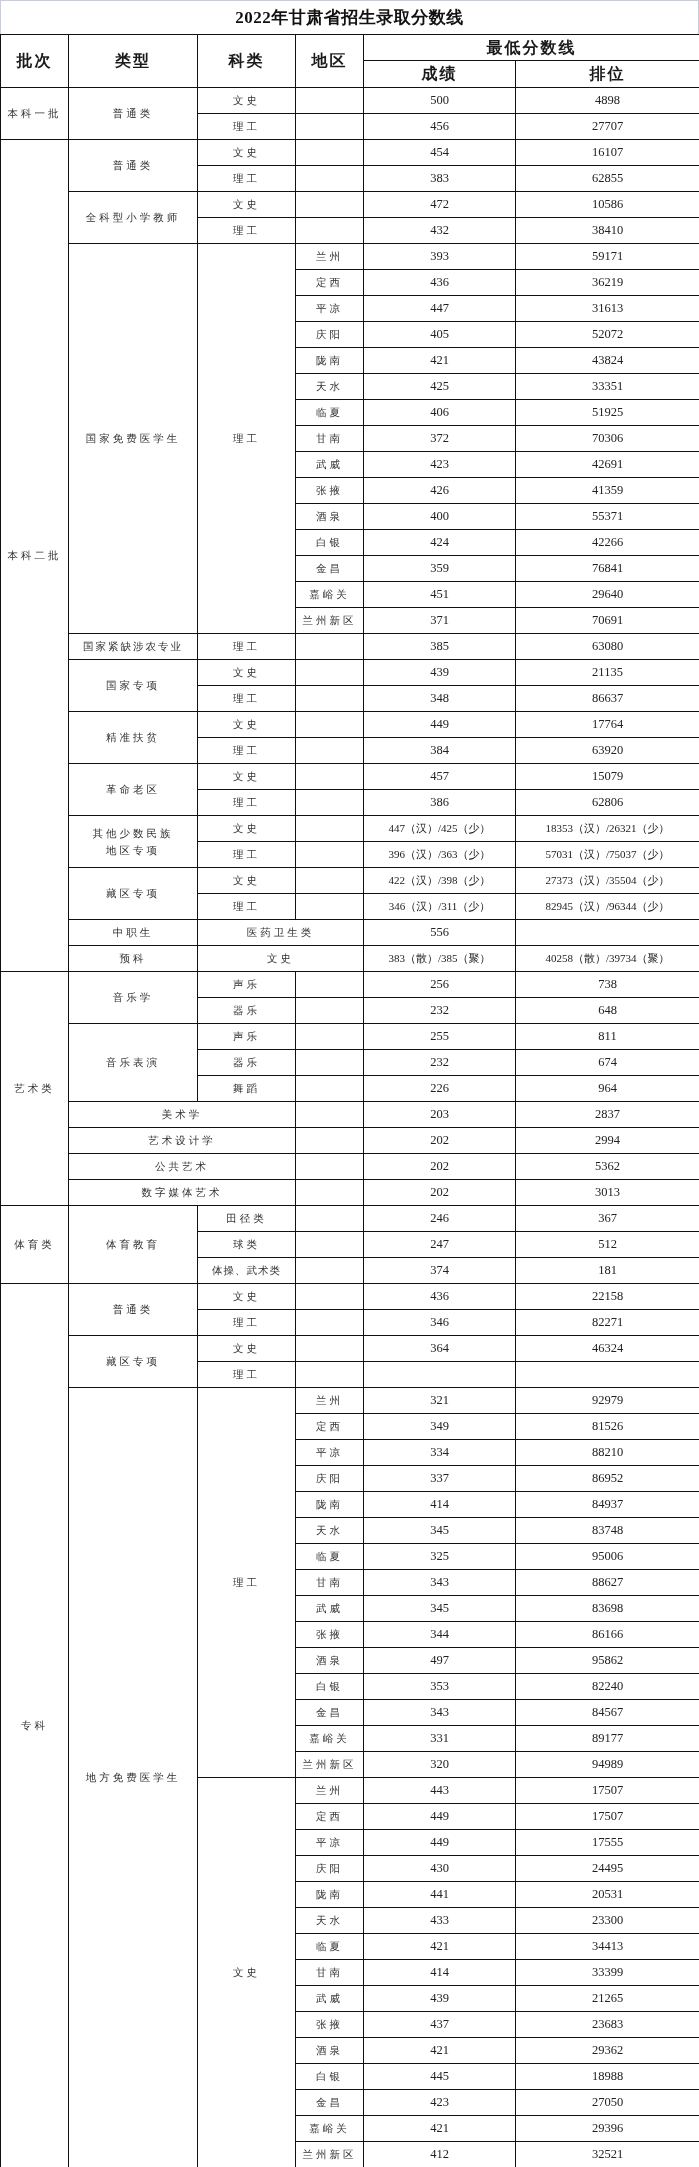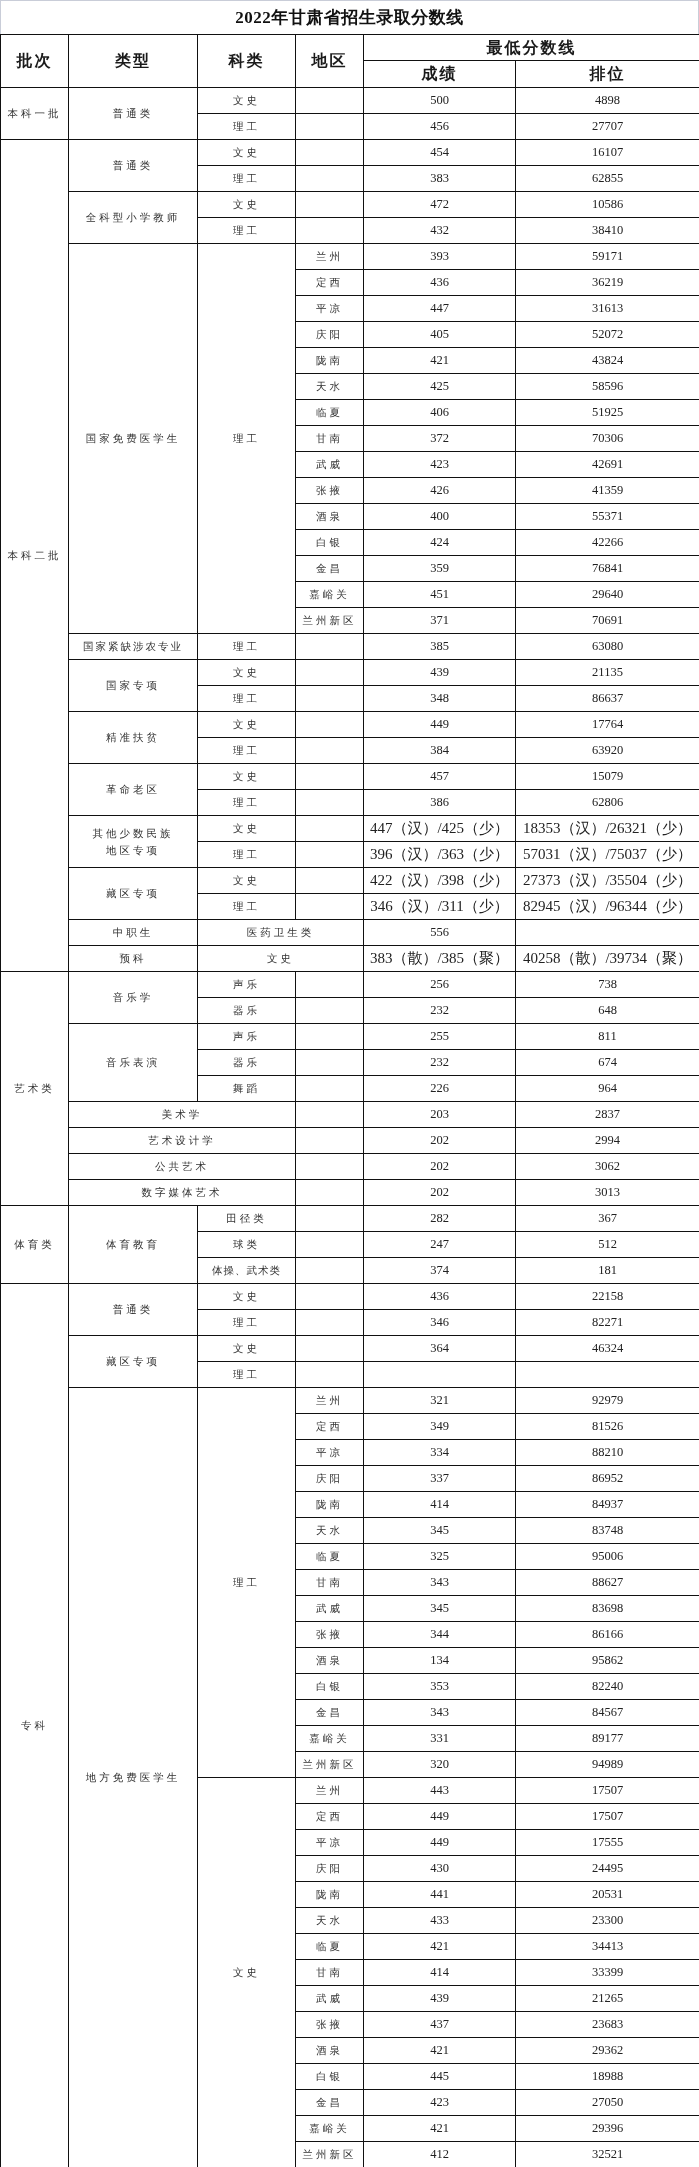--- a/index.html
+++ b/index.html
@@ -7,21 +7,21 @@
   .title-box { position: absolute; left: 0; top: 0; width: 697px; height: 33px; border: 1px solid #c9cdd8; border-bottom: none; display: flex; align-items: center; justify-content: center; }
   .title { font-family: "Liberation Serif", "DejaVu Serif", serif; font-weight: bold; font-size: 17px; letter-spacing: 0.5px; color: #111; }
   table { position: absolute; left: 0; top: 34px; border-collapse: collapse; table-layout: fixed; width: 699px; }
   td, th { border: 1px solid #111; padding: 0; text-align: center; vertical-align: middle; font-size: 11px; line-height: 1.1; overflow: hidden; white-space: nowrap; }
   th { font-weight: bold; font-size: 16px; letter-spacing: 2px; }
   tr.h1 { height: 26px; }
   tr.h2 { height: 27px; }
   tr.r { height: 26px; }
   td.lbl { letter-spacing: 3px; color: #333; font-family: "DejaVu Sans", sans-serif; font-size: 10.5px; }
   td.num { font-family: "Liberation Serif", serif; font-size: 12.5px; color: #222; letter-spacing: 0; }
-  td.num.small { font-size: 15px; letter-spacing: 0; }
+  td.num.small { font-size: 11px; letter-spacing: 0; }
   .wrap { white-space: normal; line-height: 1.6; }
 </style>
 </head>
 <body>
 
 <div class="title-box">
   <span class="title">2022年甘肃省招生录取分数线</span>
 </div>
 
 <table>
@@ -115,21 +115,21 @@
         <td class="num">52072</td>
       </tr>
       <tr class="r">
         <td class="lbl">陇南</td>
         <td class="num">421</td>
         <td class="num">43824</td>
       </tr>
       <tr class="r">
         <td class="lbl">天水</td>
         <td class="num">425</td>
-        <td class="num">58596</td>
+        <td class="num">33351</td>
       </tr>
       <tr class="r">
         <td class="lbl">临夏</td>
         <td class="num">406</td>
         <td class="num">51925</td>
       </tr>
       <tr class="r">
         <td class="lbl">甘南</td>
         <td class="num">372</td>
         <td class="num">70306</td>
@@ -307,35 +307,35 @@
     <tr class="r">
       <td colspan="2" class="lbl">艺术设计学</td>
       <td></td>
       <td class="num">202</td>
       <td class="num">2994</td>
     </tr>
     <tr class="r">
       <td colspan="2" class="lbl">公共艺术</td>
       <td></td>
       <td class="num">202</td>
-      <td class="num">3062</td>
+      <td class="num">5362</td>
     </tr>
     <tr class="r">
       <td colspan="2" class="lbl">数字媒体艺术</td>
       <td></td>
       <td class="num">202</td>
       <td class="num">3013</td>
     </tr>
 
     <tr class="r">
       <td rowspan="3" class="lbl">体育类</td>
       <td rowspan="3" class="lbl">体育教育</td>
       <td class="lbl">田径类</td>
       <td></td>
-      <td class="num">282</td>
+      <td class="num">246</td>
       <td class="num">367</td>
     </tr>
     <tr class="r">
       <td class="lbl">球类</td>
       <td></td>
       <td class="num">247</td>
       <td class="num">512</td>
     </tr>
     <tr class="r">
       <td class="lbl" style="letter-spacing:1px">体操、武术类</td>
@@ -419,21 +419,21 @@
         <td class="num">345</td>
         <td class="num">83698</td>
       </tr>
       <tr class="r">
         <td class="lbl">张掖</td>
         <td class="num">344</td>
         <td class="num">86166</td>
       </tr>
       <tr class="r">
         <td class="lbl">酒泉</td>
-        <td class="num">134</td>
+        <td class="num">497</td>
         <td class="num">95862</td>
       </tr>
       <tr class="r">
         <td class="lbl">白银</td>
         <td class="num">353</td>
         <td class="num">82240</td>
       </tr>
       <tr class="r">
         <td class="lbl">金昌</td>
         <td class="num">343</td>

